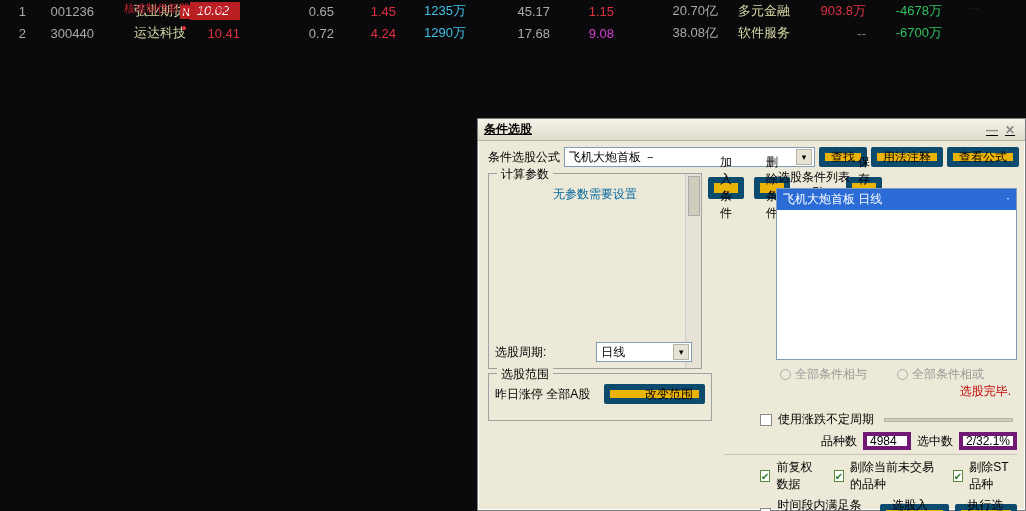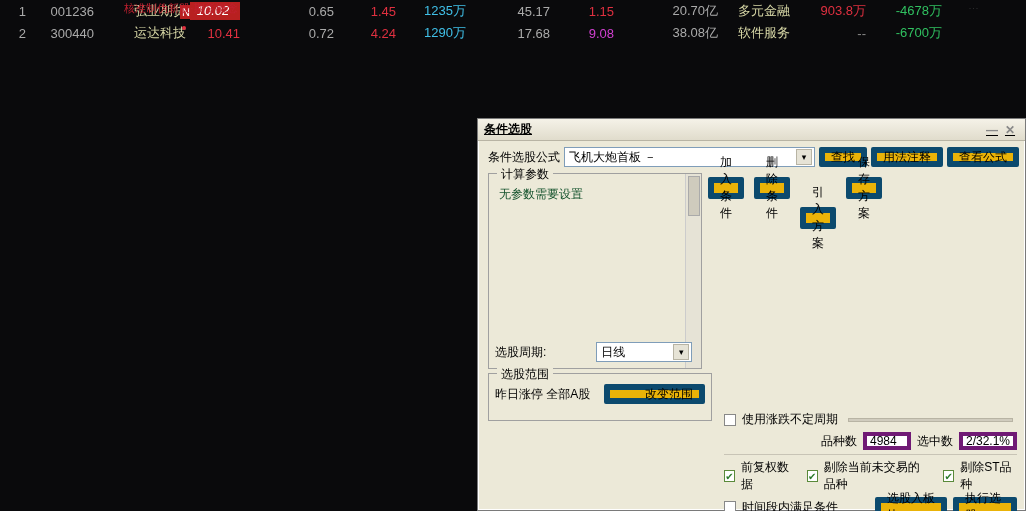--- a/index.html
+++ b/index.html
@@ -88,21 +88,21 @@
 .fs {
   border:1px solid #a0a0a0; margin:4px 0 0 10px; padding:8px 6px 6px 6px;
   position:relative;
 }
 .fs .legend { position:absolute; top:-8px; left:8px; background:#ece9d8; padding:0 4px; }
 .mid { display:flex; }
 .mid-left { width:224px; }
 .paramsbox {
   height:196px; position:relative;
 }
-.paramsbox .txt { padding:4px; color:#14532d; }
+.paramsbox .txt { padding:4px; color:#0369a1;text-align:center; }
 .vscroll {
   position:absolute; top:0; right:0; width:16px; height:100%;
   background:#e6e3d6; border-left:1px solid #ccc;
 }
 .vscroll .thumb { width:12px; height:40px; margin:2px auto 0; background:#cfcbbd; border:1px solid #aaa; }
 .period-row { margin-top:6px; display:flex; align-items:center; gap:6px; }
 .select {
   background:#fff; border:1px solid #7f9db9; height:20px; display:flex; align-items:center; padding:0 2px 0 4px; width:96px;margin-left:44px;
 }
 .select .arrow { margin-left:auto; width:16px; height:16px; background:#e6e3d6; border:1px solid #b8b4a4; text-align:center; line-height:14px; font-size:9px; }
@@ -118,21 +118,21 @@
 .listitem .dot { margin-left:auto; color:#fff; }
 .radios { display:flex; gap:30px; padding:6px 0 0 4px; color:#999; }
 .radios label { display:flex; align-items:center; gap:4px; }
 .radio-dot {
   width:11px; height:11px; border:1px solid #aaa; border-radius:50%;
   display:inline-block;
 }
 .status-red { color:#c00000; text-align:right; padding:0 6px 0 0; }
 .rangefs { width:224px; height:48px; }
 .range-row { display:flex; align-items:center; gap:8px; padding-top:2px; }
-.line { display:flex; align-items:center; gap:6px; padding:2px 0; }
+.line { display:flex; align-items:center; gap:6px; padding:2px 0;margin-left:36px; }
 .cb { width:12px; height:12px; border:1px solid #5a8a3a; background:#fff; display:inline-flex; align-items:center; justify-content:center; font-size:10px; color:#2a7a2a; }
 .cb.empty { border-color:#888; color:transparent; }
 .num-field {
   background:#fff; border:4px solid #701a75; width:48px; height:18px; padding:0 3px; display:inline-flex; align-items:center;text-align:right;
 }
 .hr { height:1px; background:#c8c4b6; margin:2px 0; }
 .rslider {
   flex:1; height:4px; background:#d0ccbe; border:1px solid #b8b4a4; margin:0 4px;
 }
 </style>
@@ -224,20 +224,40 @@
       </div>
     </div>
 
     <div class="mid-btns">
       <span class="btn big">加入条件</span>
       <span class="btn big">删除条件</span>
       <span class="btn big" style="margin-top:30px;">引入方案</span>
       <span class="btn big">保存方案</span>
     </div>
 
+    <div class="rightcol">
+      <div class="rc-label">选股条件列表</div>
+      <div class="listbox">
+        <div class="listitem">
+          <span>飞机大炮首板   日线</span>
+          <span class="dot">·</span>
+        </div>
+      </div>
+      <div class="radios">
+        <label>
+            <span class="radio-dot"></span>
+            <span>全部条件相与</span>
+          </label>
+        <label>
+            <span class="radio-dot"></span>
+            <span>全部条件相或</span>
+          </label>
+      </div>
+      <div class="status-red">选股完毕.</div>
+    </div>
   </div>
 
   <div style="position:absolute; left:246px; right:8px; top:290px;">
     <div class="line">
       <span class="cb empty"></span>
       <span>使用涨跌不定周期</span>
       <div class="rslider"></div>
     </div>
     <div class="line" style="justify-content:flex-end;">
       <span>品种数</span>

